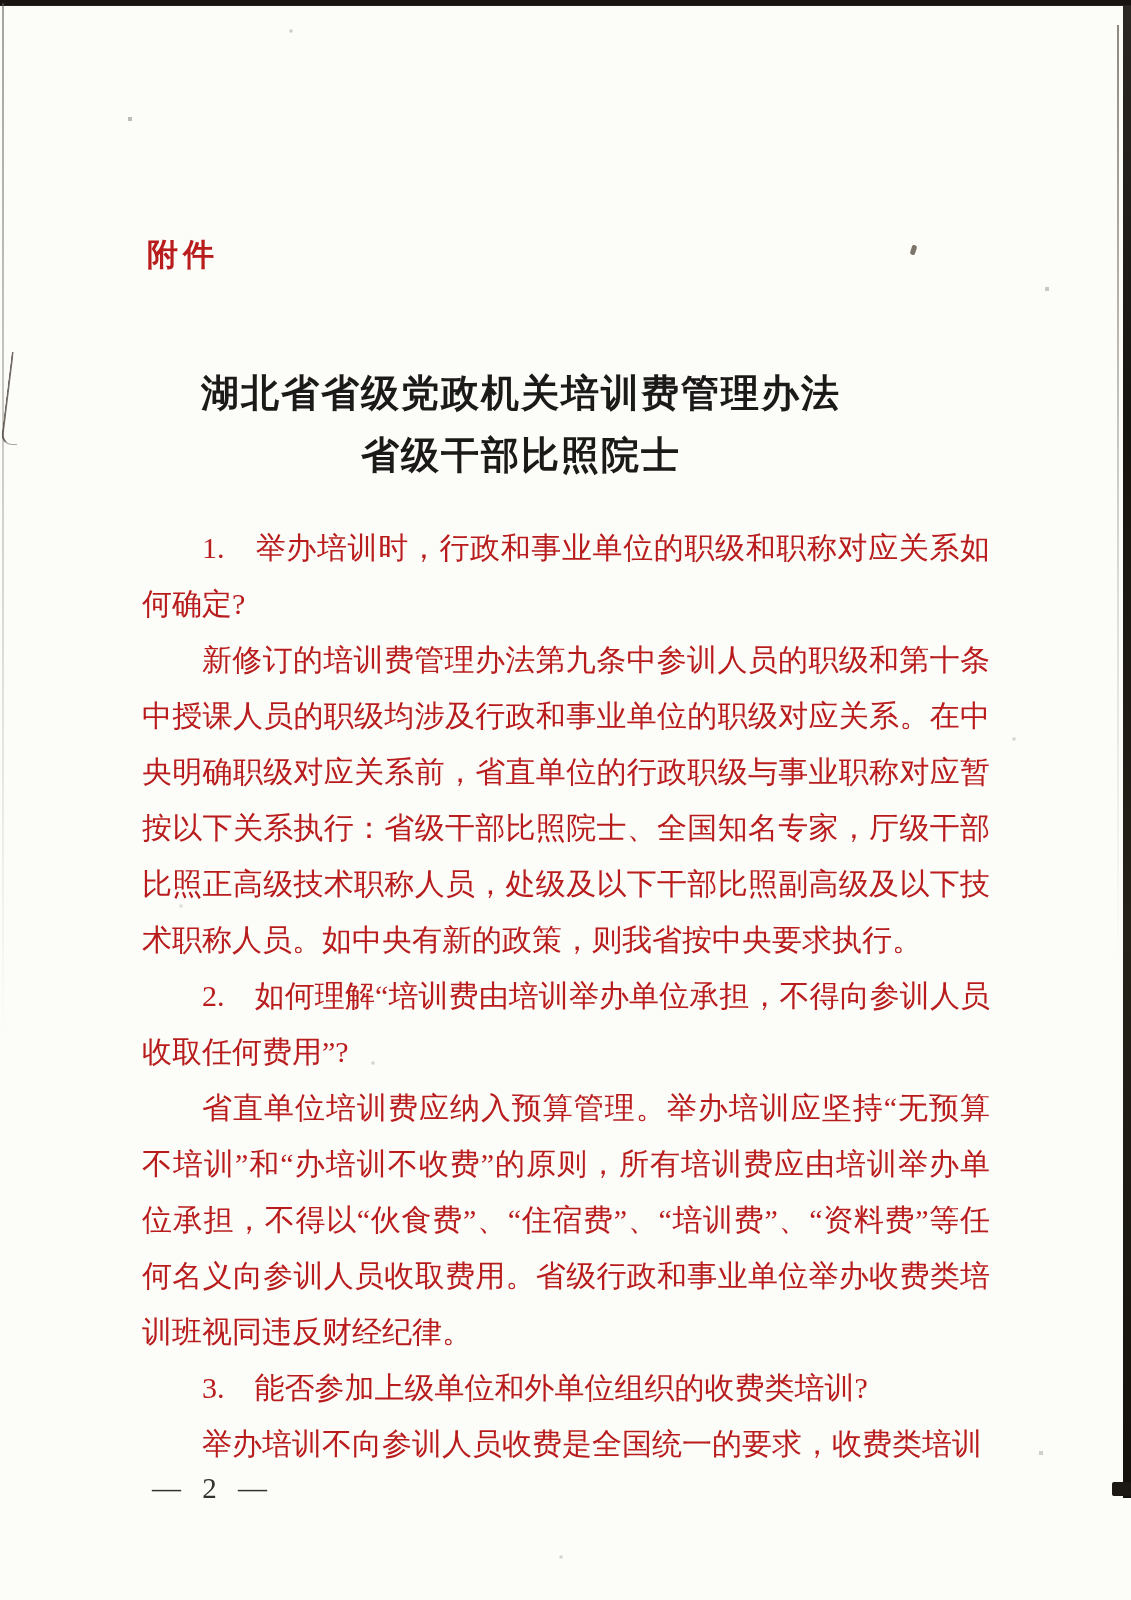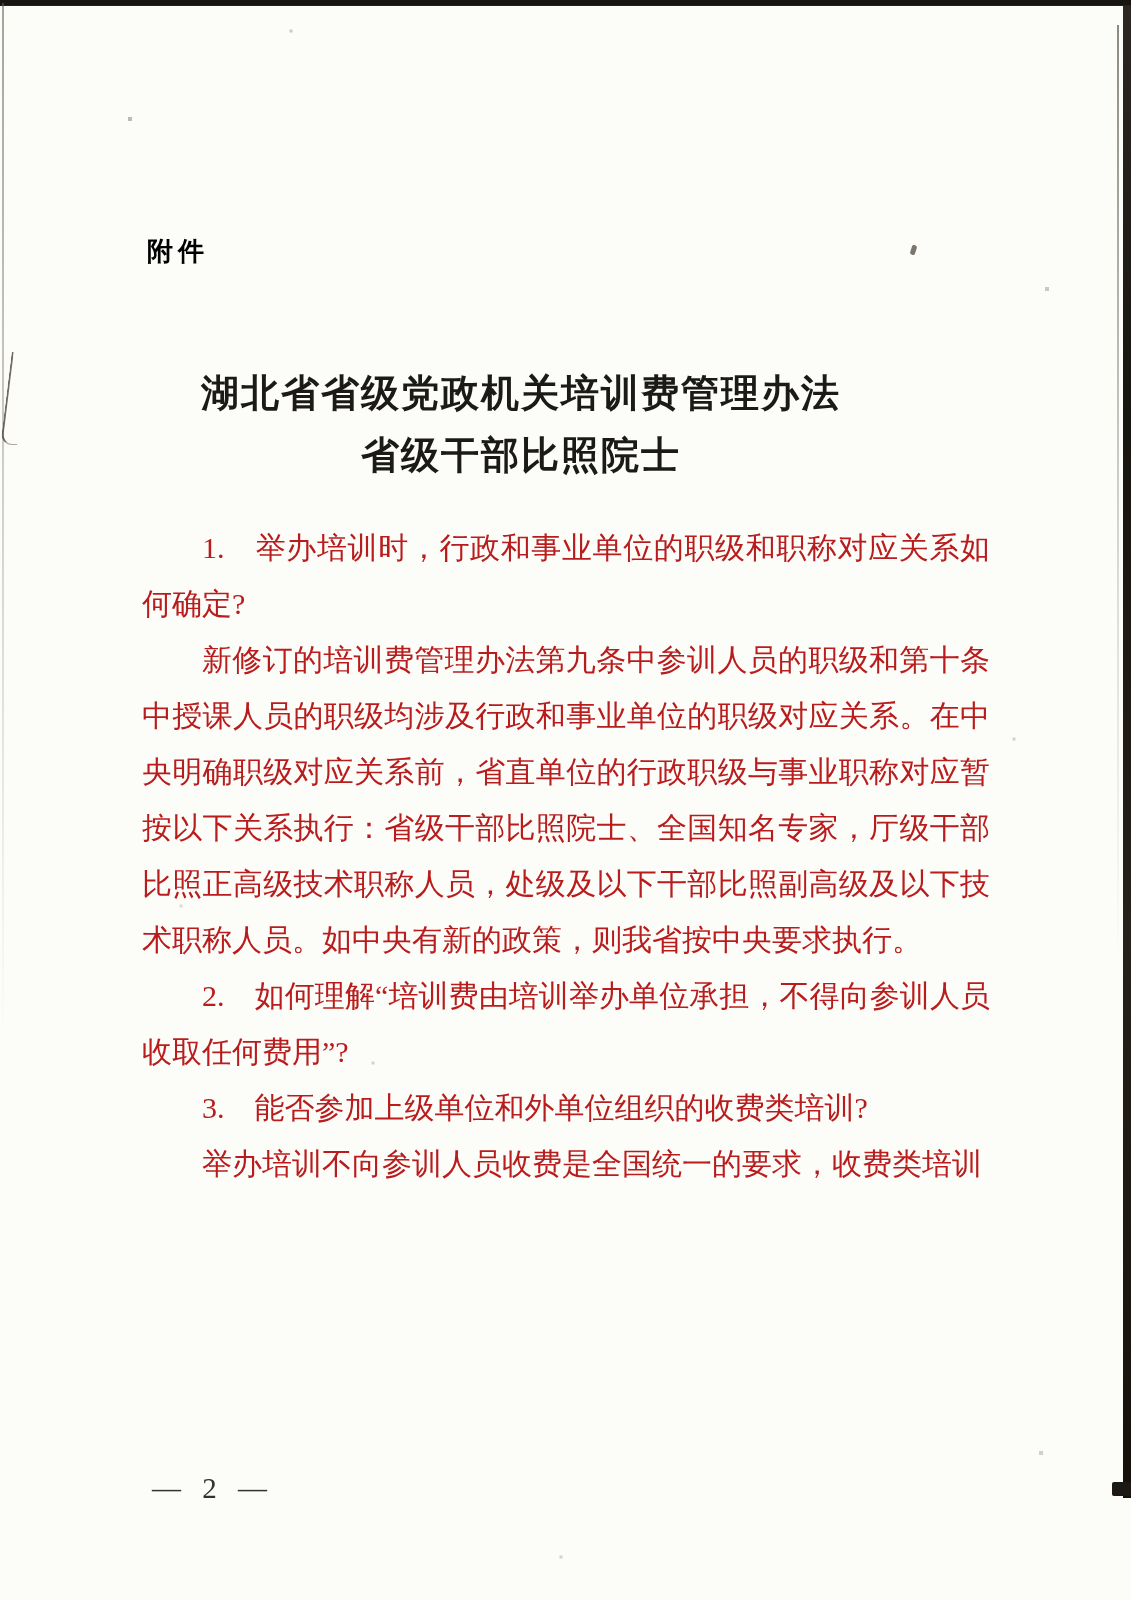--- a/index.html
+++ b/index.html
@@ -54,21 +54,21 @@
       1013px 738px 0 0.5px rgba(120,112,100,.30),
       560px 1556px 0 0.5px rgba(120,112,100,.30),
       180px  905px 0 0.5px rgba(130,122,110,.25),
       1040px 1452px 0 1px rgba(110,104,94,.30);
   }
 
   
   .attachment {
     position:absolute; left:147px; top:234px;
     font-family:"Liberation Sans","DejaVu Sans",sans-serif;
-    font-weight:700; font-size:26px; letter-spacing:5px; color:#000000;
+    font-weight:700; font-size:31px; letter-spacing:5px; color:#b91c1c;
   }
   .title {
     position:absolute; left:0; top:362px; width:1042px; margin:0;
     text-align:center; font-weight:700; color:#1c1a18;
     font-size:38px; line-height:62px; letter-spacing:2px;
   }
   .title span { display:block; }
   .body-text {
     position:absolute; left:142px; top:520px; width:848px;
     font-size:30px; line-height:56px; color:#b91c1c;
@@ -98,19 +98,20 @@
 
   <h1 class="title">
     <span>湖北省省级党政机关培训费管理办法</span>
     <span>省级干部比照院士</span>
   </h1>
 
   <div class="body-text">
     <p>1.　举办培训时，行政和事业单位的职级和职称对应关系如何确定?</p>
     <p>新修订的培训费管理办法第九条中参训人员的职级和第十条中授课人员的职级均涉及行政和事业单位的职级对应关系。在中央明确职级对应关系前，省直单位的行政职级与事业职称对应暂按以下关系执行：省级干部比照院士、全国知名专家，厅级干部比照正高级技术职称人员，处级及以下干部比照副高级及以下技术职称人员。如中央有新的政策，则我省按中央要求执行。</p>
     <p>2.　如何理解“培训费由培训举办单位承担，不得向参训人员收取任何费用”?</p>
+    <p>省直单位培训费应纳入预算管理。举办培训应坚持“无预算不培训”和“办培训不收费”的原则，所有培训费应由培训举办单位承担，不得以“伙食费”、“住宿费”、“培训费”、“资料费”等任何名义向参训人员收取费用。省级行政和事业单位举办收费类培训班视同违反财经纪律。</p>
     <p>3.　能否参加上级单位和外单位组织的收费类培训?</p>
     <p>举办培训不向参训人员收费是全国统一的要求，收费类培训</p>
   </div>
 
   <div class="footer">— 2 —</div>
 
 </div>
 
 </body></html>

